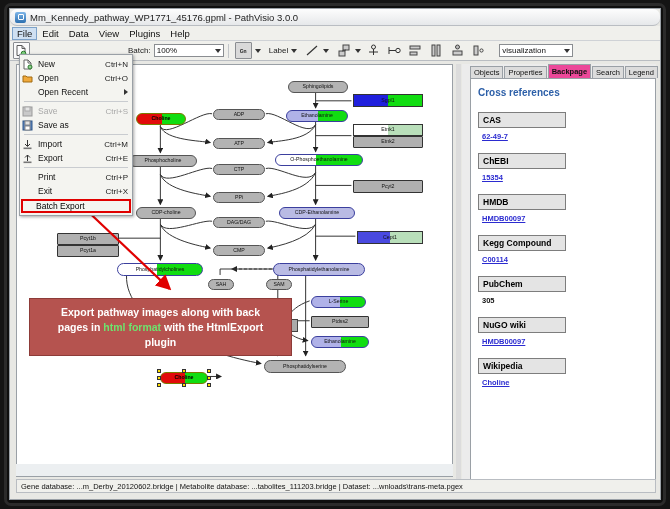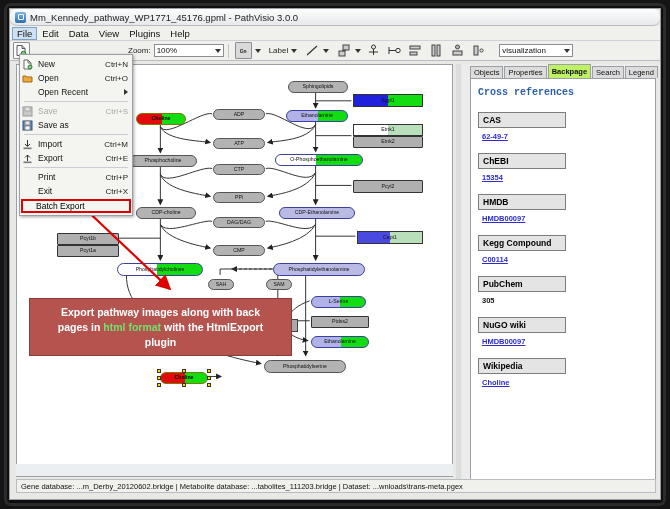--- a/index.html
+++ b/index.html
@@ -98,24 +98,24 @@
                 display:flex;align-items:center;padding-left:13px;font-size:8.5px;
                 background:#f4f4f0;box-sizing:border-box;}
   #red-arrow{position:absolute;left:0;top:0;width:100%;height:100%;pointer-events:none;z-index:35;}
 
   
   #rpanel{position:absolute;left:452px;top:55px;width:194px;height:425px;background:#ececec;
           box-sizing:border-box;}
   #tabs{position:absolute;left:8px;top:0;height:14px;display:flex;align-items:flex-end;}
   .tab{font-size:7.5px;color:#111;background:#dcdcdc;border:1px solid #9aa0a6;border-bottom:none;
        padding:1px 3px;margin-right:1px;line-height:9px;}
-  .tab.active{background:#bef264;font-weight:bold;padding:2px 3px;}
+  .tab.active{background:#ec4899;font-weight:bold;padding:2px 3px;}
   #rbody{position:absolute;left:8px;top:14px;width:186px;height:405px;background:#fff;
          border:1px solid #9aa0a6;box-sizing:border-box;overflow:hidden;padding:8px 7px 0 7px;}
-  #xref-title{color:#2c5fa8;font-weight:bold;font-size:10px;margin-bottom:14px;font-family:Liberation Mono, monospace;}
+  #xref-title{color:#2c5fa8;font-weight:bold;font-size:10px;margin-bottom:14px;}
   .xr-hdr{background:#e4e4e4;border:1px solid #7d7d7d;font-weight:bold;font-size:8.5px;
           color:#000;padding:2px 4px;width:88px;box-sizing:border-box;}
   .xr-val{font-size:7.5px;margin:4px 0 12px 4px;}
   .xr-val a{color:#2b2bd0;font-weight:bold;}
   .xr-val.plain{color:#111;font-weight:bold;text-decoration:none;}
   #expr{font-weight:bold;font-size:9px;color:#000;margin-top:4px;}
   #rscroll{position:absolute;left:446px;top:55px;width:5px;height:425px;background:#dcdcdc;}
 
   
   #status{position:absolute;left:6px;top:470px;width:640px;height:14px;background:#f0f0ec;
@@ -145,21 +145,21 @@
 
   <div id="toolbar">
     <div class="tb-ico">
       <svg width="13" height="13" viewBox="0 0 13 13">
             <path d="M3 1.5h5l3 3v7H3z" fill="#fff" stroke="#5a5a5a" stroke-width="1"></path>
             <path d="M8 1.5v3h3" fill="none" stroke="#5a5a5a"></path>
             <circle cx="9.5" cy="9.5" r="2.3" fill="#7fd17f" stroke="#2c7a2c"></circle>
           </svg>
     </div>
     <div style="width:92px"></div>
-    <div class="tb-lbl">Zoom:</div>
+    <div class="tb-lbl">Batch:</div>
     <div class="tb-combo" style="width:70px">
       <span>100%</span>
       <span class="caret"></span>
     </div>
     <div class="sep"></div>
     <div class="dd">
       <div class="tb-ico" style="margin-left:0;background:#d9d9d9;display:flex;align-items:center;justify-content:center;font-size:5px;font-weight:bold;color:#222;">Gn</div>
       <span class="caret"></span>
     </div>
     <div class="dd">

